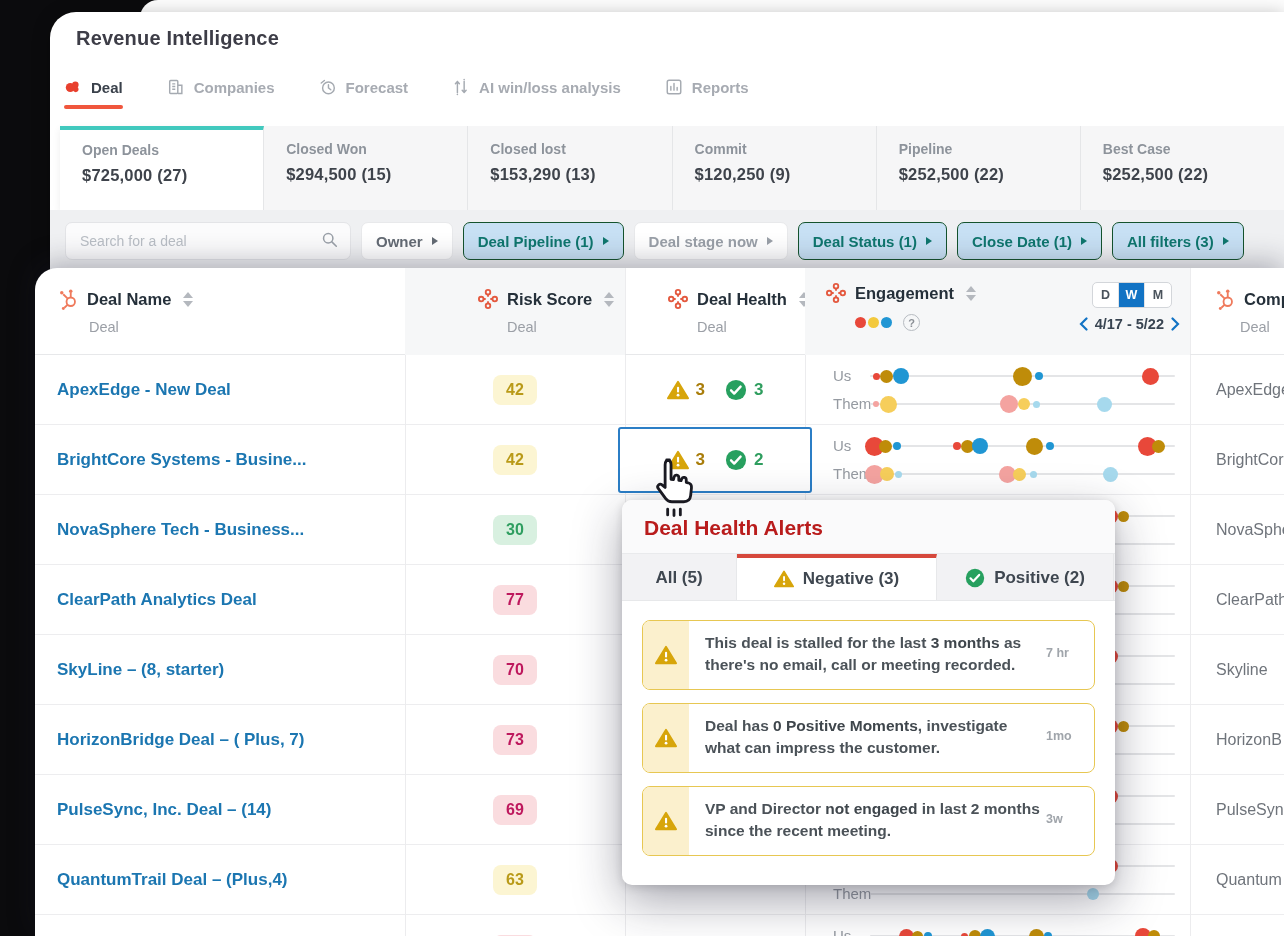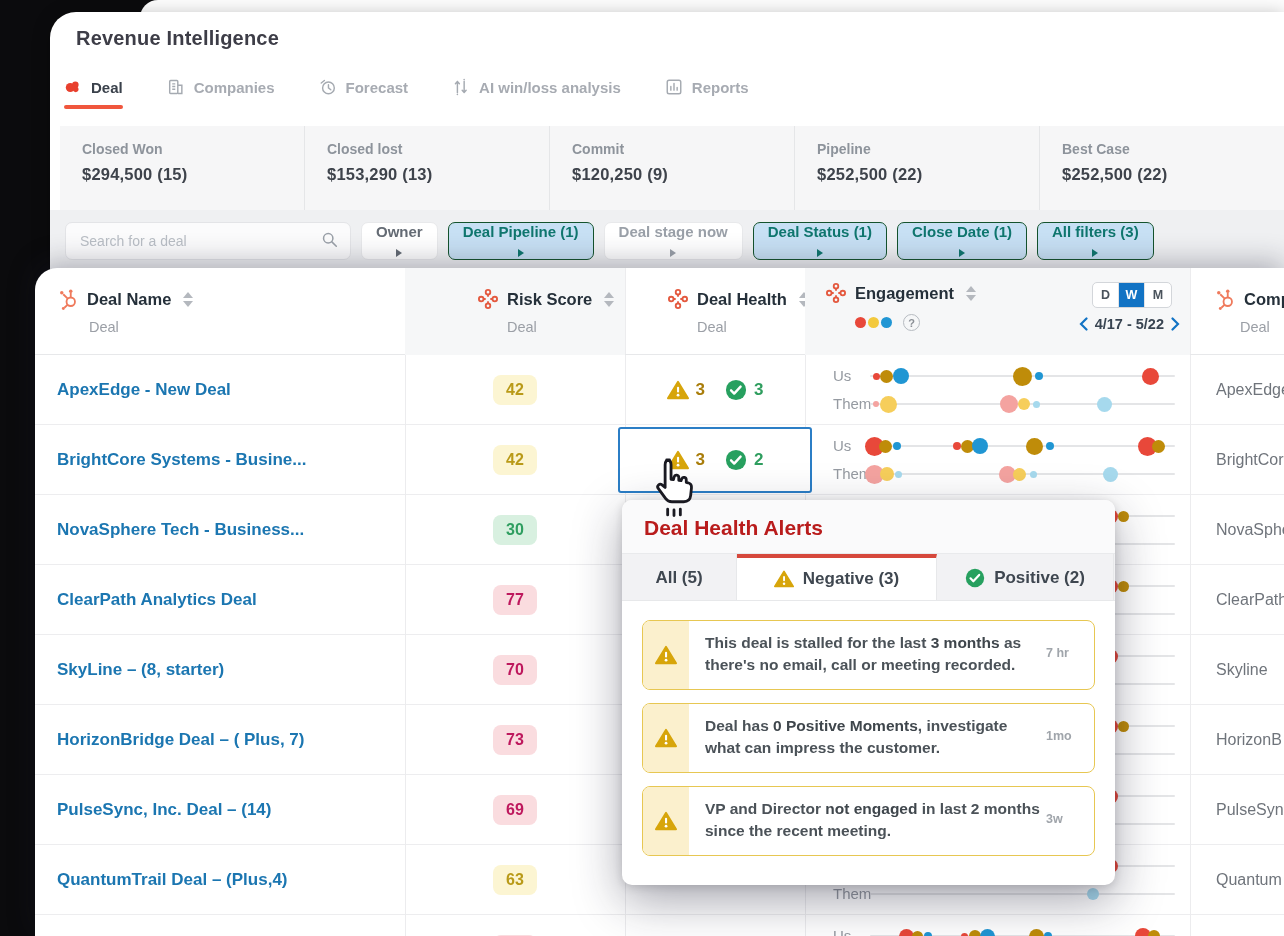--- a/index.html
+++ b/index.html
@@ -28,21 +28,21 @@
   .summary-card:last-child { border-right:none; }
   .summary-card.active { background:#fff; border-top:4px solid #41c9be; padding-top:12px; box-shadow:0 3px 8px rgba(0,0,0,.07); }
   .summary-label { font-size:14px; color:#8d939b; font-weight:700; }
   .summary-value { font-size:16.5px; color:#3e434b; font-weight:800; margin-top:8px; letter-spacing:.2px; }
 
   .filter-bar { position:absolute; left:0; right:0; top:198px; height:62px; background:#eff0f2; display:flex; align-items:center; gap:10px; padding-left:15px; }
   .search-box { width:286px; height:38px; background:#fbfbfc; border:1px solid #e3e4e7; border-radius:7px; display:flex; align-items:center; padding:0 12px; }
   .search-box input { border:none; outline:none; background:transparent; flex:1; font-size:14px; color:#5a6067; font-family:"Liberation Sans",sans-serif; }
   .search-box input::placeholder { color:#b9bec5; }
   .search-box svg { width:17px; height:17px; }
-  .filter-btn { height:38px; border-radius:7px; display:flex; align-items:center; gap:9px; padding:0 14px; font-size:15px; font-weight:700; background:#fff; color:#646b74; border:1px solid #e8e9eb; cursor:pointer; white-space:nowrap;flex-direction:column; }
+  .filter-btn { height:38px; border-radius:7px; display:flex; align-items:center; gap:9px; padding:0 14px; font-size:15px; font-weight:700; background:#fff; color:#646b74; border:1px solid #e8e9eb; cursor:pointer; white-space:nowrap; }
   .filter-btn.muted { color:#9aa0a8; }
   .filter-btn.selected { background:#c7e0f4; color:#0f766e; border:1px solid #14532d; }
   .caret { width:0; height:0; border-left:6px solid currentColor; border-top:4.5px solid transparent; border-bottom:4.5px solid transparent; }
 
   
   .table-card { position:absolute; left:35px; top:268px; right:0; height:668px; background:#fff; border-top-left-radius:22px; box-shadow:0 -6px 28px rgba(25,25,45,.30); overflow:hidden; }
   .vline { position:absolute; top:0; bottom:0; width:1px; background:#ececee; z-index:1; }
 
   .thead { position:absolute; left:0; top:0; right:0; height:87px; border-bottom:1px solid #e7e8ea; z-index:2; }
   .th { position:absolute; top:0; height:87px; }
@@ -175,20 +175,24 @@
     <span class="nicon">
             <svg viewBox="0 0 20 20" fill="none" stroke="#a5aab1" stroke-width="1.6" stroke-linecap="round">
               <rect x="2.5" y="2.5" width="15" height="15" rx="2"></rect>
               <path d="M6.5 13.5 V9.5 M10 13.5 V6 M13.5 13.5 v-3"></path>
             </svg>
           </span>
     <span class="nlabel">Reports</span>
   </div>
 </div>
     <div class="summary-row" id="summaryRow">
+  <div class="summary-card active">
+    <div class="summary-label">Open Deals</div>
+    <div class="summary-value">$725,000 (27)</div>
+  </div>
 
   <div class="summary-card">
     <div class="summary-label">Closed Won</div>
     <div class="summary-value">$294,500 (15)</div>
   </div>
 
   <div class="summary-card">
     <div class="summary-label">Closed lost</div>
     <div class="summary-value">$153,290 (13)</div>
   </div>

